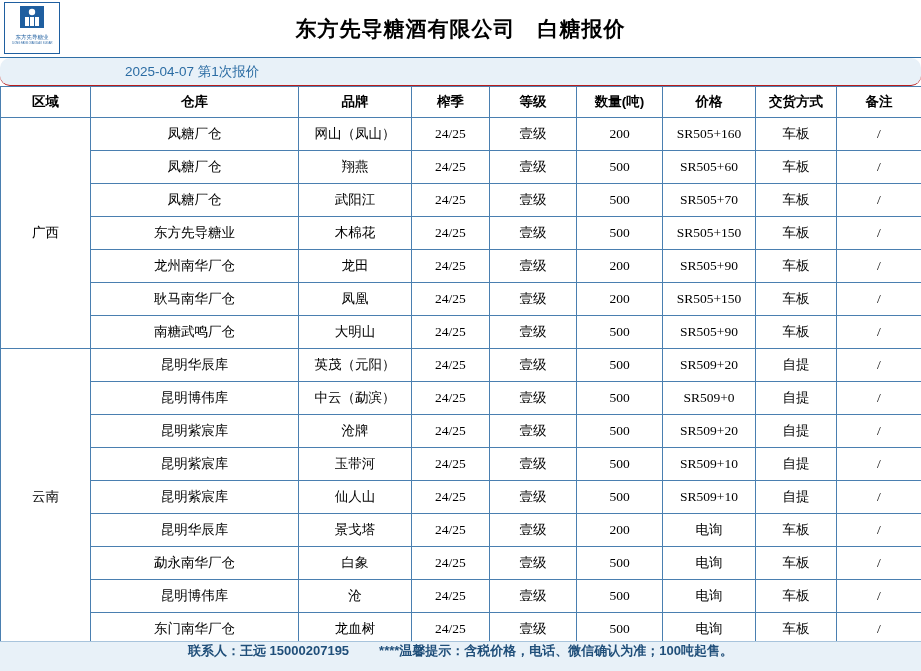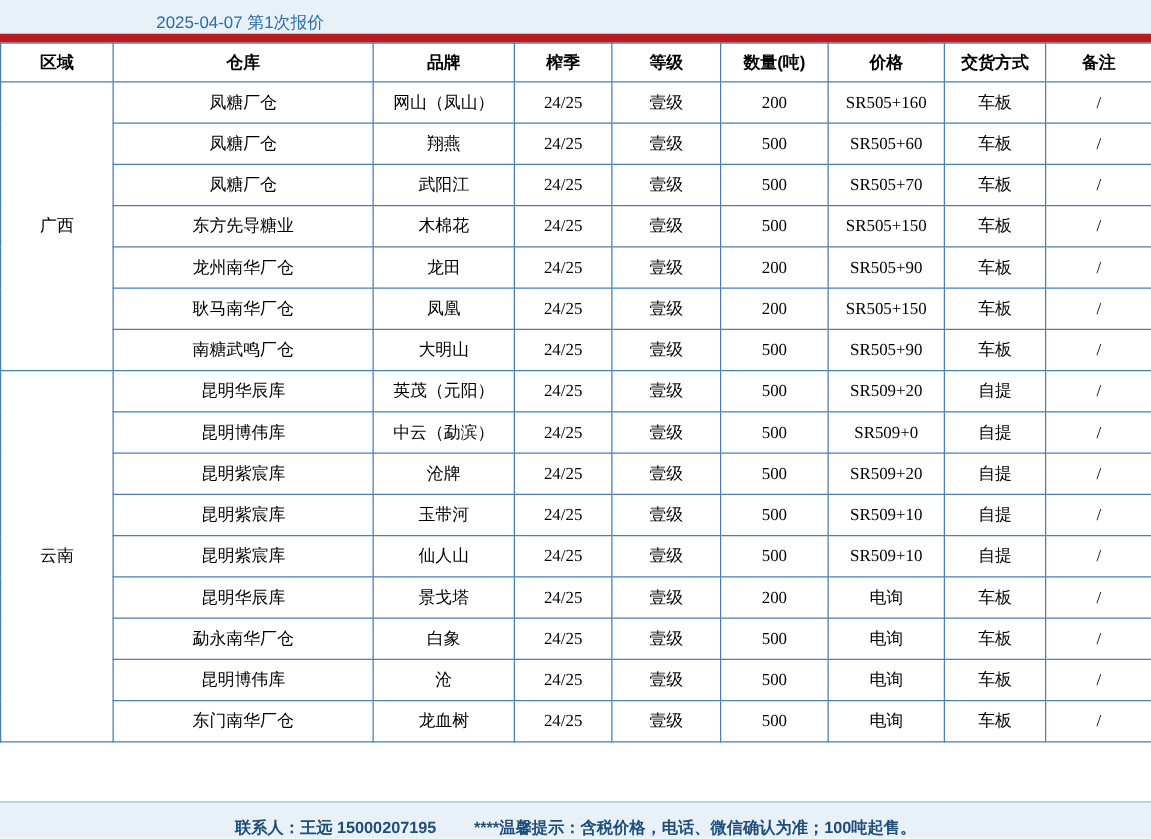--- a/index.html
+++ b/index.html
@@ -74,23 +74,24 @@
     white-space: nowrap;
   }
   .title .gap {
     display: inline-block;
     width: 22px;
   }
   
   .datebar {
     height: 27px;
     background: #e8f1f8;
-    border-bottom: 7px solid #b91c1c;
+    border-bottom: 1px solid #b91c1c;
     display: flex;
-    align-items: flex-end;
+    align-items: center;
+    border-radius: 10px;
   }
   .datebar-text {
     font-size: 13.5px;
     color: #2b6ca3;
     padding-left: 125px;
     white-space: nowrap;
   }
   
   table.pricetable {
     border-collapse: collapse;
@@ -128,21 +129,21 @@
   }
   .region-cell {
     font-size: 15px;
   }
   
   .footer {
     height: 30px;
     background: #e8f1f8;
     border-top: 1px solid #a8c4dc;
     display: flex;
-    align-items: flex-end;
+    align-items: flex-start;
     justify-content: center;
     position: absolute;
     left: 0;
     bottom: 0;
     width: 921px;
     box-sizing: border-box;
   }
   .footer-text {
     font-size: 13px;
     font-weight: bold;
@@ -152,20 +153,36 @@
   .footer-sep {
     display: inline-block;
     width: 30px;
   }
 </style>
 </head>
 <body>
 
 <div class="page">
 
+  <div class="header">
+    <div class="logo-box">
+      <svg class="logo-mark" viewBox="0 0 26 28">
+        <rect x="1" y="1" width="24" height="22" fill="#1f5fa0"></rect>
+        <circle cx="13" cy="7" r="3.2" fill="#ffffff"></circle>
+        <rect x="6" y="12" width="4" height="9" fill="#ffffff"></rect>
+        <rect x="11" y="12" width="4" height="9" fill="#ffffff"></rect>
+        <rect x="16" y="12" width="4" height="9" fill="#ffffff"></rect>
+      </svg>
+      <div class="logo-text">东方先导糖业</div>
+      <div class="logo-text2">DONG FANG XIAN DAO SUGAR</div>
+    </div>
+    <div class="title">
+      <span>东方先导糖酒有限公司</span><span class="gap"></span><span>白糖报价</span>
+    </div>
+  </div>
 
   <div class="datebar">
     <div class="datebar-text">2025-04-07 第1次报价</div>
   </div>
 
   <table class="pricetable">
     <colgroup>
       <col class="col-region">
       <col class="col-warehouse">
       <col class="col-brand">

